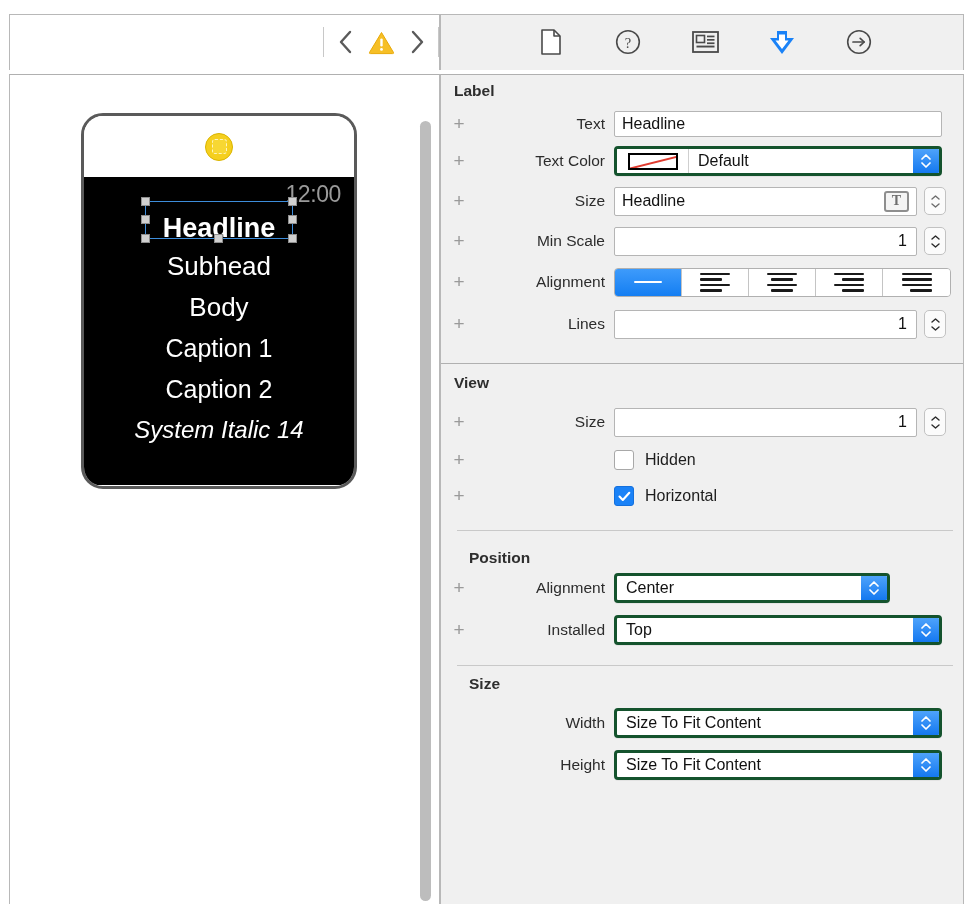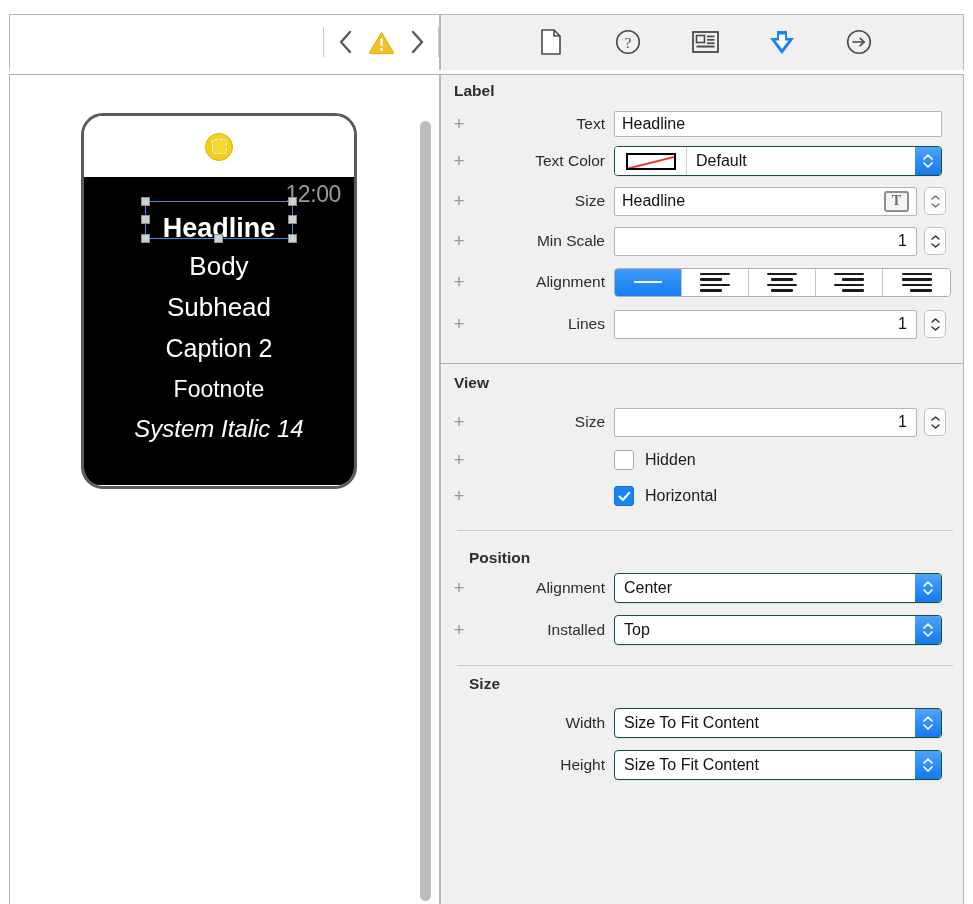--- a/index.html
+++ b/index.html
@@ -197,21 +197,21 @@
     display: flex; align-items: center;
     padding: 0 7px;
     font-size: 16px; color: #111;
   }
   .field.num { justify-content: flex-end; padding-right: 9px; }
 
   
   .popup {
     height: 27px;
     background: #ffffff;
-    border: 1px solid #14532d;
+    border: 3px solid #14532d;
     border-radius: 4px;
     display: flex; align-items: center;
     position: relative;
     overflow: hidden;
     box-shadow: 0 1px 0 rgba(0,0,0,0.05);
   }
   .popup .ptext {
     padding-left: 9px; font-size: 16px; color: #111;
     flex: 1; white-space: nowrap; overflow: hidden;
   }
@@ -415,24 +415,24 @@
               <div class="handle h-tl"></div>
               <div class="handle h-tr"></div>
               <div class="handle h-ml"></div>
               <div class="handle h-mr"></div>
               <div class="handle h-bl"></div>
               <div class="handle h-bm"></div>
               <div class="handle h-br"></div>
             </div>
           </div>
 
+          <div class="wrow w-subhead">Subhead</div>
           <div class="wrow w-body">Body</div>
-          <div class="wrow w-subhead">Subhead</div>
+          <div class="wrow w-cap1">Caption 1</div>
           <div class="wrow w-cap2">Caption 2</div>
-          <div class="wrow w-foot">Footnote</div>
           <div class="wrow w-italic">System Italic 14</div>
         </div>
       </div>
     </div>
 
     <div class="canvas-scrollbar"></div>
   </div>
 
   <div class="inspector">
 
@@ -603,21 +603,21 @@
     <div style="height:16px;"></div>
     <div class="div-thin"></div>
 
     <div style="height:36px; display:flex; align-items:flex-end;">
       <div class="sub-title">Position</div>
     </div>
 
     <div class="row" style="height:42px;">
       <div class="plus">+</div>
       <div class="lbl">Alignment</div>
-      <div class="popup" style="width:328px; height:30px;">
+      <div class="popup" style="width:276px; height:30px;">
         <div class="ptext">Center</div>
         <div class="pwell">
           <div class="chev2">
             <svg width="10" height="6" viewBox="0 0 10 6">
                 <path d="M1 5 L5 1 L9 5" stroke="#ffffff" stroke-width="1.7" fill="none" stroke-linecap="round" stroke-linejoin="round"></path>
               </svg>
             <svg width="10" height="6" viewBox="0 0 10 6">
                 <path d="M1 1 L5 5 L9 1" stroke="#ffffff" stroke-width="1.7" fill="none" stroke-linecap="round" stroke-linejoin="round"></path>
               </svg>
           </div>

